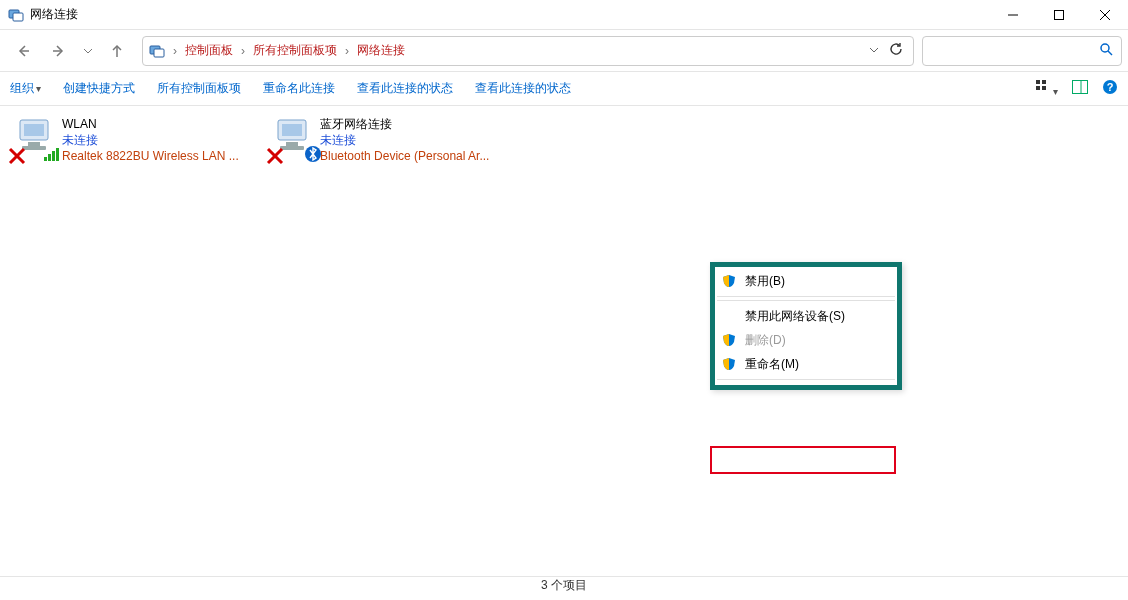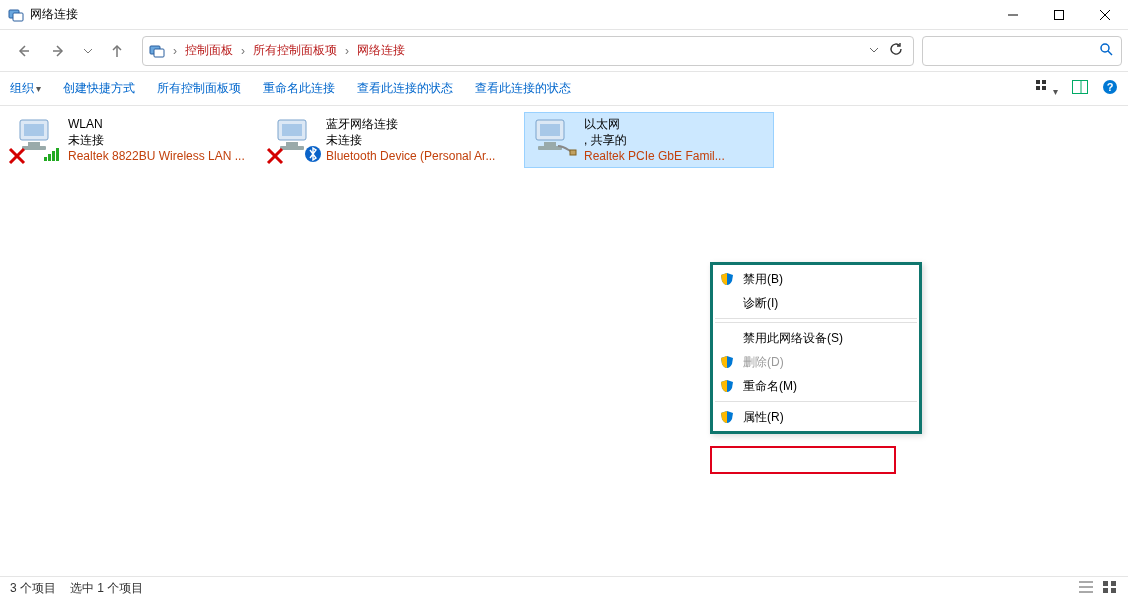--- a/index.html
+++ b/index.html
@@ -16,36 +16,36 @@
   .addressbar { flex: 1; height: 30px; border: 1px solid #ccc; border-radius: 4px; display: flex; align-items: center; padding: 0 6px; gap: 4px; margin: 0 6px; }
   .crumb { color: #b91c1c; }
   .crumb-sep { color: #777; padding: 0 4px; }
   .addr-actions { margin-left: auto; display: flex; align-items: center; gap: 10px; padding-right: 4px; }
   .searchbox { width: 200px; height: 30px; border: 1px solid #ccc; border-radius: 4px; display: flex; align-items: center; justify-content: flex-end; padding: 0 8px; }
   .toolbar { height: 34px; display: flex; align-items: center; padding: 0 10px; gap: 22px; border-bottom: 1px solid #e5e5e5; }
   .toolbar .link { color: #0066cc; }
   .toolbar .right { margin-left: auto; display: flex; align-items: center; gap: 14px; }
   .content { position: relative; height: calc(600px - 30px - 42px - 34px - 24px); }
   .conn-grid { display: flex; padding: 6px 8px; gap: 8px; }
-  .conn-item { display: flex; width: 250px; padding: 4px; gap: 6px; }
+  .conn-item { display: flex; width: 250px; padding: 4px; }
   .conn-item.selected { background: #cce8ff; border: 1px solid #99d1ff; padding: 3px; }
   .conn-icon-wrap { position: relative; width: 50px; height: 48px; flex-shrink: 0; }
   .conn-text { display: flex; flex-direction: column; line-height: 16px; overflow: hidden; }
   .conn-name { color: #000; white-space: nowrap; }
-  .conn-status { color: #000000; white-space: nowrap; }
+  .conn-status { color: #1d4ed8; white-space: nowrap; }
   .conn-device { color: #c2410c; white-space: nowrap; overflow: hidden; text-overflow: ellipsis; }
   .overlay-x { position: absolute; left: -4px; bottom: -4px; }
   .overlay-bt { position: absolute; right: -2px; bottom: -2px; }
-  .ctx-menu { position: absolute; left: 710px; top: 156px; width: 212px; background: #fff; border: 3px solid #0f766e; box-shadow: 2px 2px 6px rgba(0,0,0,0.15); padding: 2px 0; }
+  .ctx-menu { position: absolute; left: 710px; top: 156px; width: 192px; background: #fff; border: 5px solid #0f766e; box-shadow: 2px 2px 6px rgba(0,0,0,0.15); padding: 2px 0; }
   .ctx-item { height: 24px; display: flex; align-items: center; padding: 0 10px 0 6px; gap: 8px; }
   .ctx-item.disabled { color: #9a9a9a; }
   .ctx-sep { height: 1px; background: #e0e0e0; margin: 3px 2px; }
   .ctx-item .shield { width: 16px; display: flex; justify-content: center; }
   .highlight-box { position: absolute; border: 2px solid #e0001a; left: 710px; top: 340px; width: 186px; height: 28px; pointer-events: none; }
-  .statusbar { height: 24px; border-top: 1px solid #e5e5e5; display: flex; align-items: center; padding: 0 10px; gap: 14px; color: #333; }
+  .statusbar { height: 24px; border-top: 1px solid #e5e5e5; display: flex; align-items: center; padding: 0 10px; gap: 14px; color: #333; flex-direction: column; }
   .statusbar .right { margin-left: auto; display: flex; gap: 8px; }
   .ico-sm { width: 16px; height: 16px; }
   .drop-caret { font-size: 10px; color: #555; margin-left: 2px; }
 </style>
 </head>
 <body>
 
 <div class="titlebar">
   <span class="app-icon">
     <svg viewBox="0 0 16 16" width="16" height="16">
@@ -197,53 +197,32 @@
               <path d="M6 5 L12 13 L9 15 L9 3 L12 5 L6 13" fill="none" stroke="#fff" stroke-width="1.4"></path>
             </svg></span>
       </div>
       <div class="conn-text">
         <span class="conn-name">蓝牙网络连接</span>
         <span class="conn-status">未连接</span>
         <span class="conn-device">Bluetooth Device (Personal Ar...</span>
       </div>
     </div>
 
-    <div class="conn-item selected">
-      <div class="conn-icon-wrap">
-        <svg width="50" height="42" viewBox="0 0 50 42">
-            <rect x="8" y="4" width="28" height="20" rx="2" fill="#dce8f5" stroke="#7aa3cc"></rect>
-            <rect x="12" y="8" width="20" height="12" fill="#a8c8e8"></rect>
-            <rect x="16" y="26" width="12" height="4" fill="#9aa"></rect>
-            <rect x="10" y="30" width="24" height="4" rx="1" fill="#9aa"></rect>
-            <path d="M30 30 C36 30 40 34 44 36" fill="none" stroke="#888" stroke-width="2"></path>
-            <rect x="42" y="34" width="6" height="5" fill="#c0a060" stroke="#806020"></rect>
-          </svg>
-      </div>
-      <div class="conn-text">
-        <span class="conn-name">以太网</span>
-        <span class="conn-status">, 共享的</span>
-        <span class="conn-device">Realtek PCIe GbE Famil...</span>
-      </div>
-    </div>
   </div>
 
   <div class="ctx-menu">
     <div class="ctx-item">
       <span class="shield">
           <svg width="14" height="14">
             <path d="M7 1 L13 3 L12 9 Q10 13 7 13 Q4 13 2 9 L1 3 Z" fill="#0078d4"></path>
             <path d="M7 1 L7 13 Q4 13 2 9 L1 3 Z" fill="#ffb900"></path>
           </svg>
         </span>
       <span>禁用(B)</span>
     </div>
-    <div class="ctx-item">
-        <span class="shield"></span>
-        <span>诊断(I)</span>
-      </div>
     <div class="ctx-sep"></div>
     <div class="ctx-sep"></div>
     <div class="ctx-item">
         <span class="shield"></span>
         <span>禁用此网络设备(S)</span>
       </div>
     <div class="ctx-item disabled">
       <span class="shield">
           <svg width="14" height="14">
             <path d="M7 1 L13 3 L12 9 Q10 13 7 13 Q4 13 2 9 L1 3 Z" fill="#0078d4"></path>
@@ -255,29 +234,20 @@
     <div class="ctx-item">
       <span class="shield">
           <svg width="14" height="14">
             <path d="M7 1 L13 3 L12 9 Q10 13 7 13 Q4 13 2 9 L1 3 Z" fill="#0078d4"></path>
             <path d="M7 1 L7 13 Q4 13 2 9 L1 3 Z" fill="#ffb900"></path>
           </svg>
         </span>
       <span>重命名(M)</span>
     </div>
     <div class="ctx-sep"></div>
-    <div class="ctx-item">
-      <span class="shield">
-          <svg width="14" height="14">
-            <path d="M7 1 L13 3 L12 9 Q10 13 7 13 Q4 13 2 9 L1 3 Z" fill="#0078d4"></path>
-            <path d="M7 1 L7 13 Q4 13 2 9 L1 3 Z" fill="#ffb900"></path>
-          </svg>
-        </span>
-      <span>属性(R)</span>
-    </div>
   </div>
   <div class="highlight-box"></div>
 </div>
 
 <div class="statusbar">
   <span>3 个项目</span>
   <span>选中 1 个项目</span>
   <div class="right">
     <span><svg width="16" height="14" stroke="#555" fill="none">
           <line x1="1" y1="2" x2="15" y2="2"></line>

